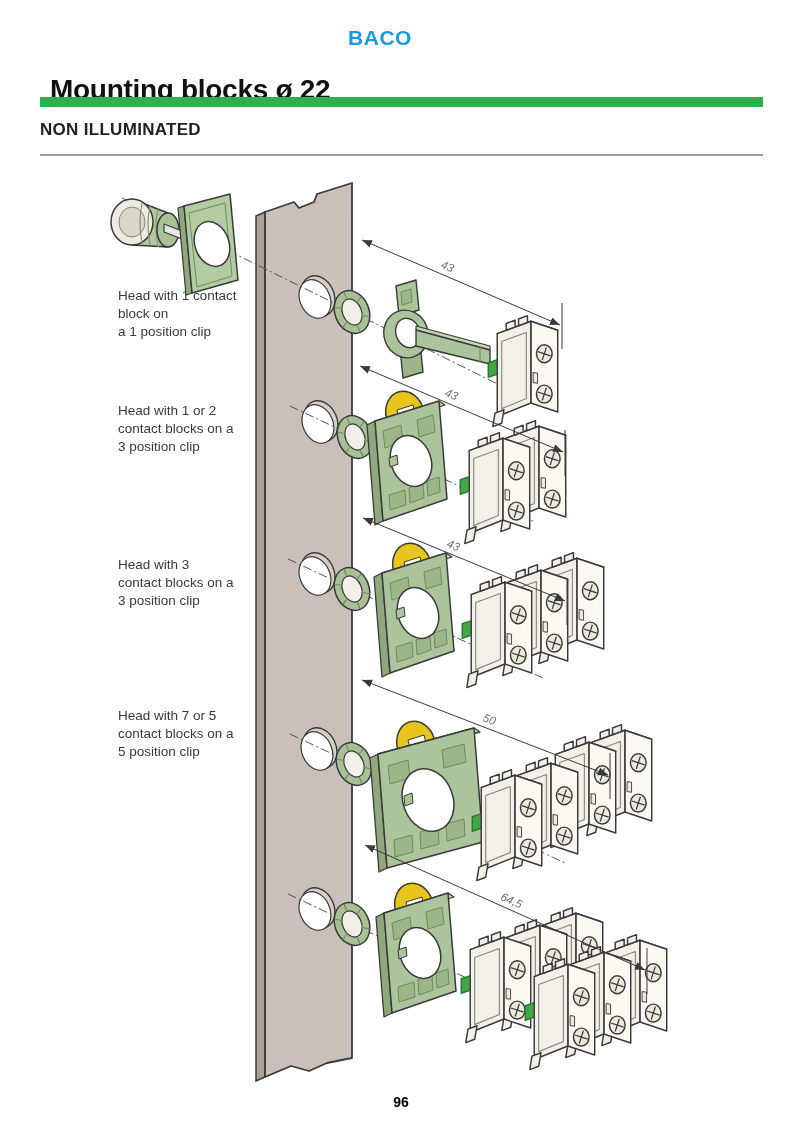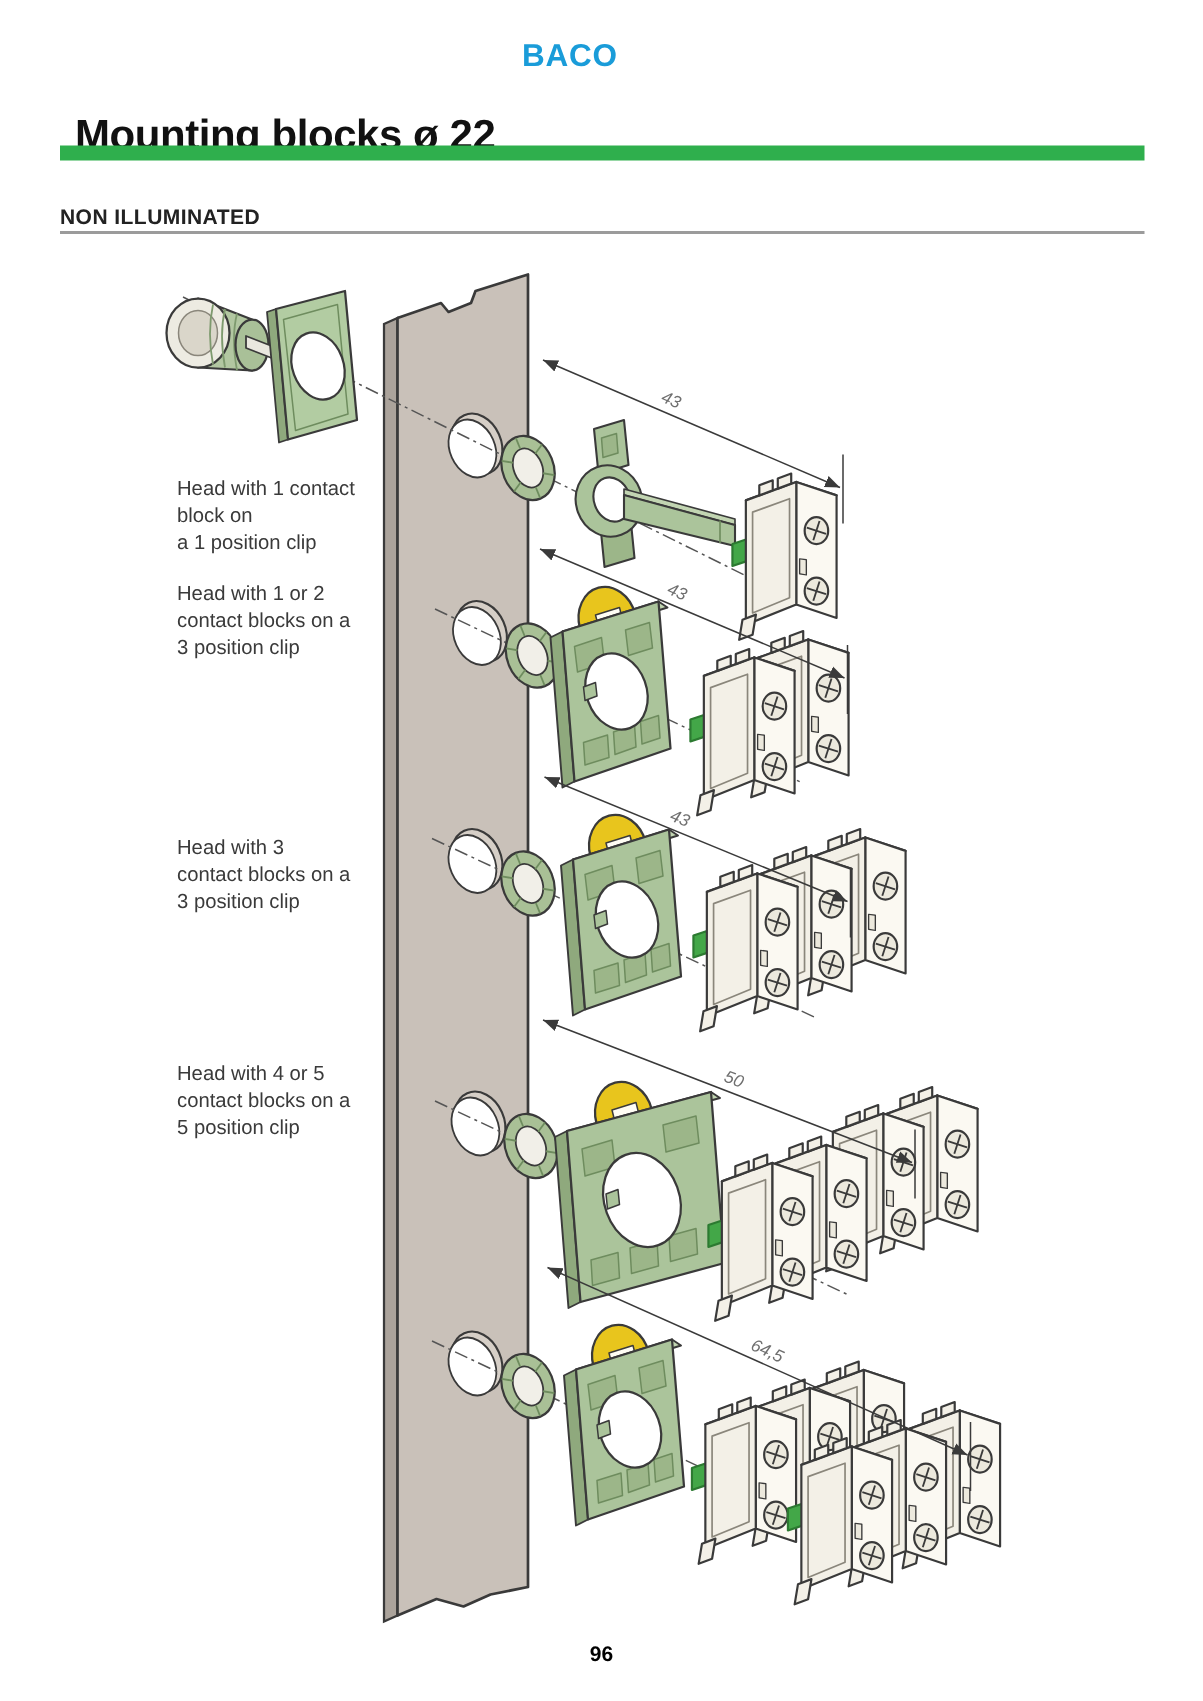--- a/index.html
+++ b/index.html
@@ -11,29 +11,29 @@
   .brand{
     position:absolute;top:26px;left:0;width:760px;text-align:center;
     font-size:21px;font-weight:bold;letter-spacing:.5px;color:#1a9cd9;
   }
   .page-title{
     position:absolute;top:64px;left:40px;margin:10px;
     font-size:28px;font-weight:bold;letter-spacing:-0.3px;color:#111;
   }
   .green-bar{position:absolute;top:97px;left:40px;width:723px;height:10px;background:#2faf4d;}
   .section-header{
-    position:absolute;top:136px;left:40px;
-    font-size:14px;font-weight:bold;letter-spacing:.3px;color:#222;
+    position:absolute;top:120px;left:40px;
+    font-size:17px;font-weight:bold;letter-spacing:.3px;color:#222;
   }
   .section-rule{position:absolute;top:154px;left:40px;width:723px;height:2px;background:#9b9b9b;}
   .row-label{
     position:absolute;left:118px;width:175px;
     font-size:13.5px;line-height:1.34;color:#3a3a3a;white-space:pre-line;
   }
-  .lbl-1{top:287px;margin-top:30px;} .lbl-2{top:387px;} .lbl-3{top:556px;} .lbl-4{top:707px;} .lbl-5{top:847px;}
+  .lbl-1{top:287px;} .lbl-2{top:402px;} .lbl-3{top:556px;} .lbl-4{top:707px;} .lbl-5{top:847px;}
   .diagram{position:absolute;top:0;left:0;}
   .dim-text{
     font-family:"Liberation Sans", sans-serif;font-style:italic;
     font-size:11.5px;fill:#6f6f6f;text-anchor:middle;
   }
   .page-number{
     position:absolute;top:1094px;left:0;width:802px;text-align:center;
     font-size:14px;font-weight:bold;color:#000000;
   }
 </style>
@@ -50,21 +50,21 @@
 
   <div class="row-label lbl-1">Head with 1 contact
 block on
 a 1 position clip</div>
   <div class="row-label lbl-2">Head with 1 or 2
 contact blocks on a
 3 position clip</div>
   <div class="row-label lbl-3">Head with 3
 contact blocks on a
 3 position clip</div>
-  <div class="row-label lbl-4">Head with 4 or 5
+  <div class="row-label lbl-4">Head with 7 or 5
 contact blocks on a
 5 position clip</div>
 
   <svg class="diagram" width="802" height="1134" viewBox="0 0 802 1134">
     <defs>
       <marker id="arr" markerWidth="12" markerHeight="10" refX="10" refY="5" orient="auto-start-reverse" markerUnits="userSpaceOnUse">
         <path d="M0,1 L10,5 L0,9 Z" fill="#3a3a3a"></path>
       </marker>
 
       <g id="cblock" stroke="#3a3a3a" stroke-width="1.3" stroke-linejoin="round">

